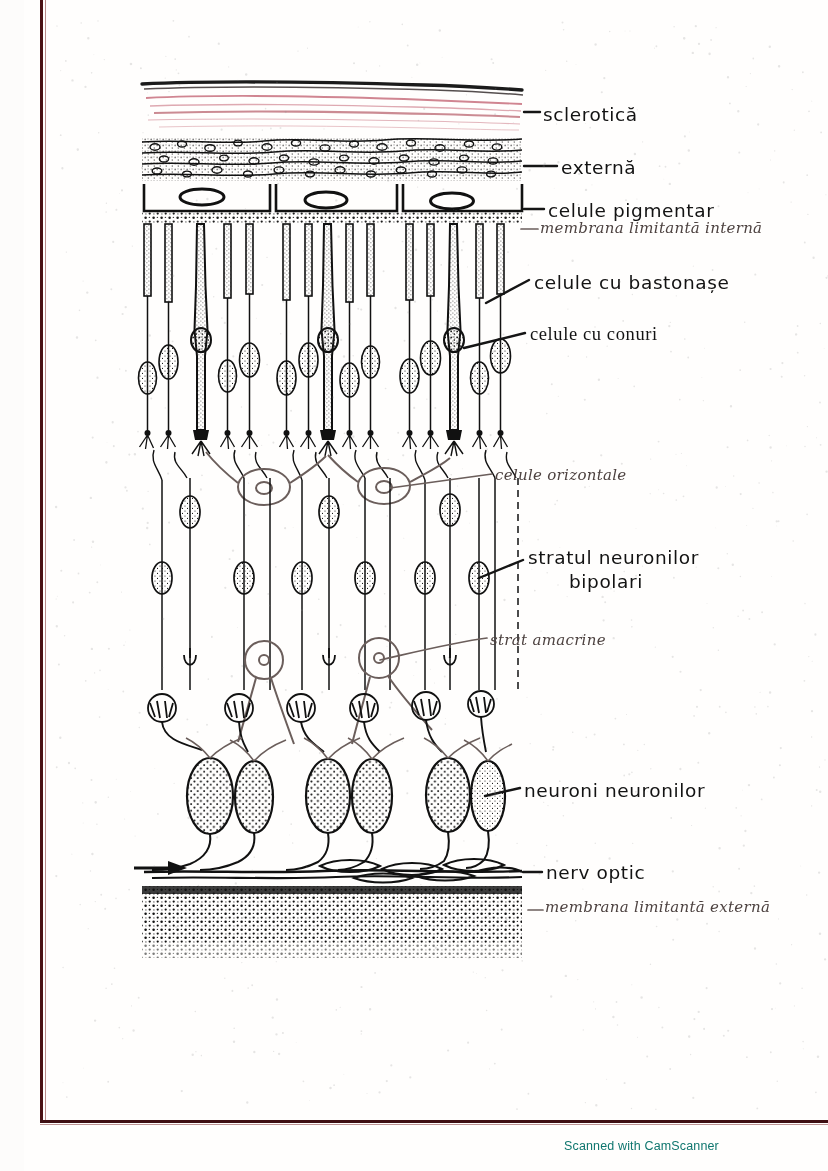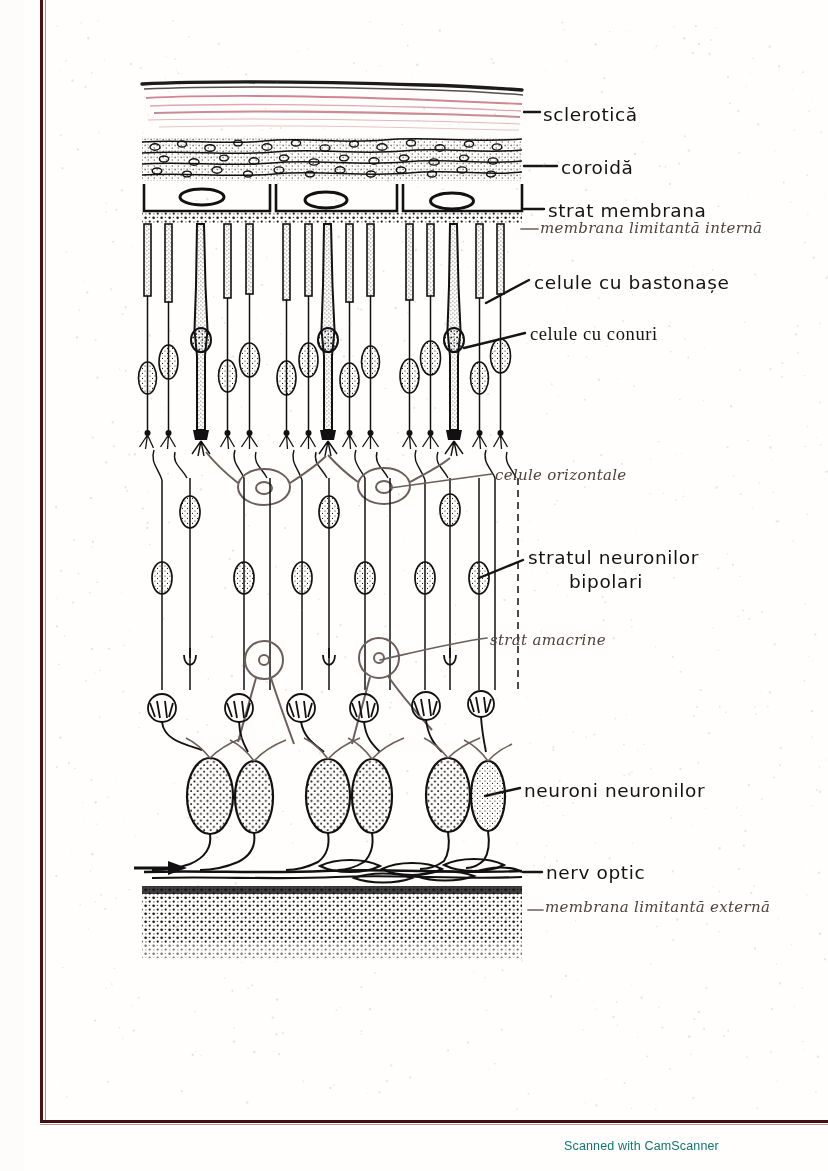--- a/index.html
+++ b/index.html
@@ -446,22 +446,22 @@
     </g>
     <g stroke="#6b5e5b" stroke-width="1.7" fill="none" stroke-linecap="round">
       <line x1="497" y1="229" x2="514" y2="229"></line>
       <path d="M366,488 C410,482 440,478 468,474"></path>
       <path d="M356,660 C400,650 432,642 463,638"></path>
       <line x1="504" y1="910" x2="519" y2="910"></line>
     </g>
   </svg>
 
   <div class="lbl print" style="left:519px;top:104px;">sclerotică</div>
-  <div class="lbl print" style="left:537px;top:157px;">coroidă</div>
-  <div class="lbl print" style="left:524px;top:200px;">strat membrana</div>
+  <div class="lbl print" style="left:537px;top:157px;">externă</div>
+  <div class="lbl print" style="left:524px;top:200px;">celule pigmentar</div>
   <div class="lbl hand" style="left:516px;top:219px;">membrana limitantă internă</div>
   <div class="lbl print" style="left:510px;top:272px;">celule cu bastonașe</div>
   <div class="lbl print" style="left:506px;top:324px;font-family:Liberation Serif, serif;">celule cu conuri</div>
   <div class="lbl hand" style="left:471px;top:466px;">celule orizontale</div>
   <div class="lbl print" style="left:504px;top:547px;">stratul neuronilor</div>
   <div class="lbl print" style="left:545px;top:571px;">bipolari</div>
   <div class="lbl hand" style="left:466px;top:631px;">strat amacrine</div>
   <div class="lbl print" style="left:500px;top:780px;">neuroni neuronilor</div>
   <div class="lbl print" style="left:522px;top:862px;">nerv optic</div>
   <div class="lbl hand" style="left:521px;top:898px;">membrana limitantă externă</div>

